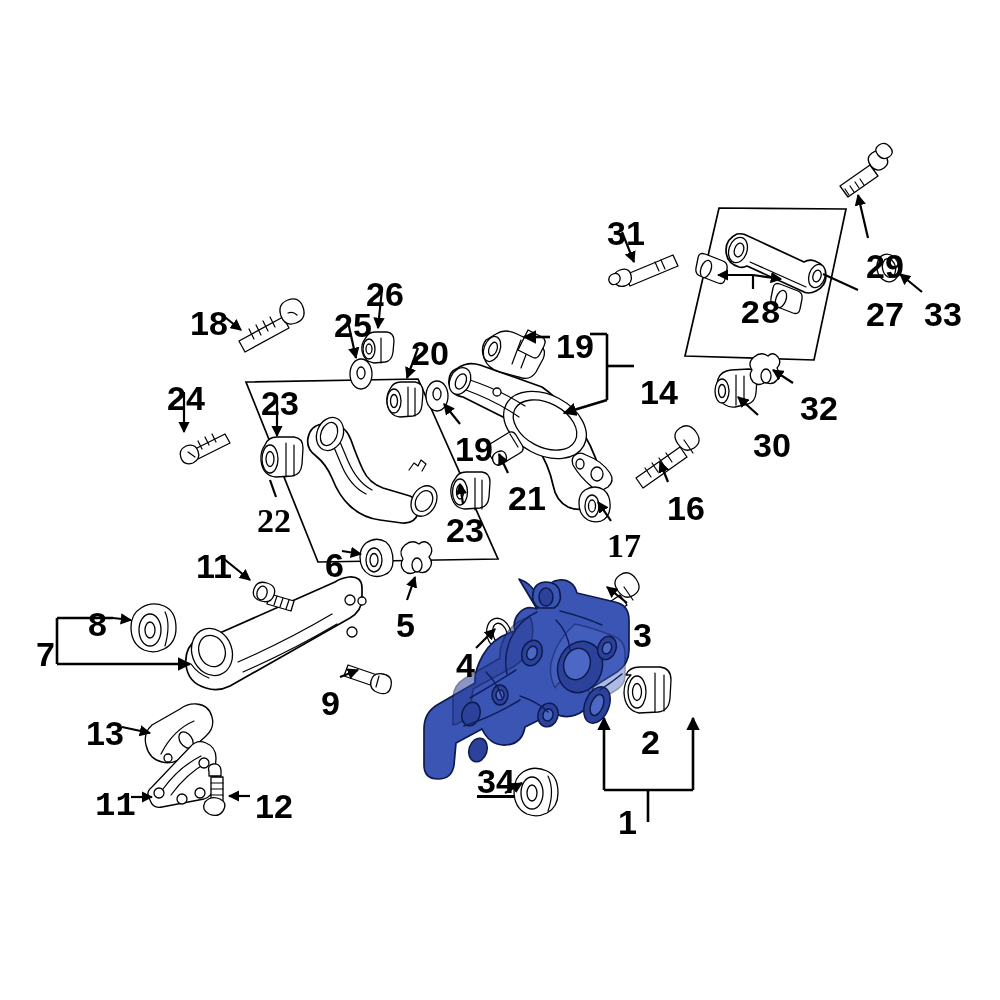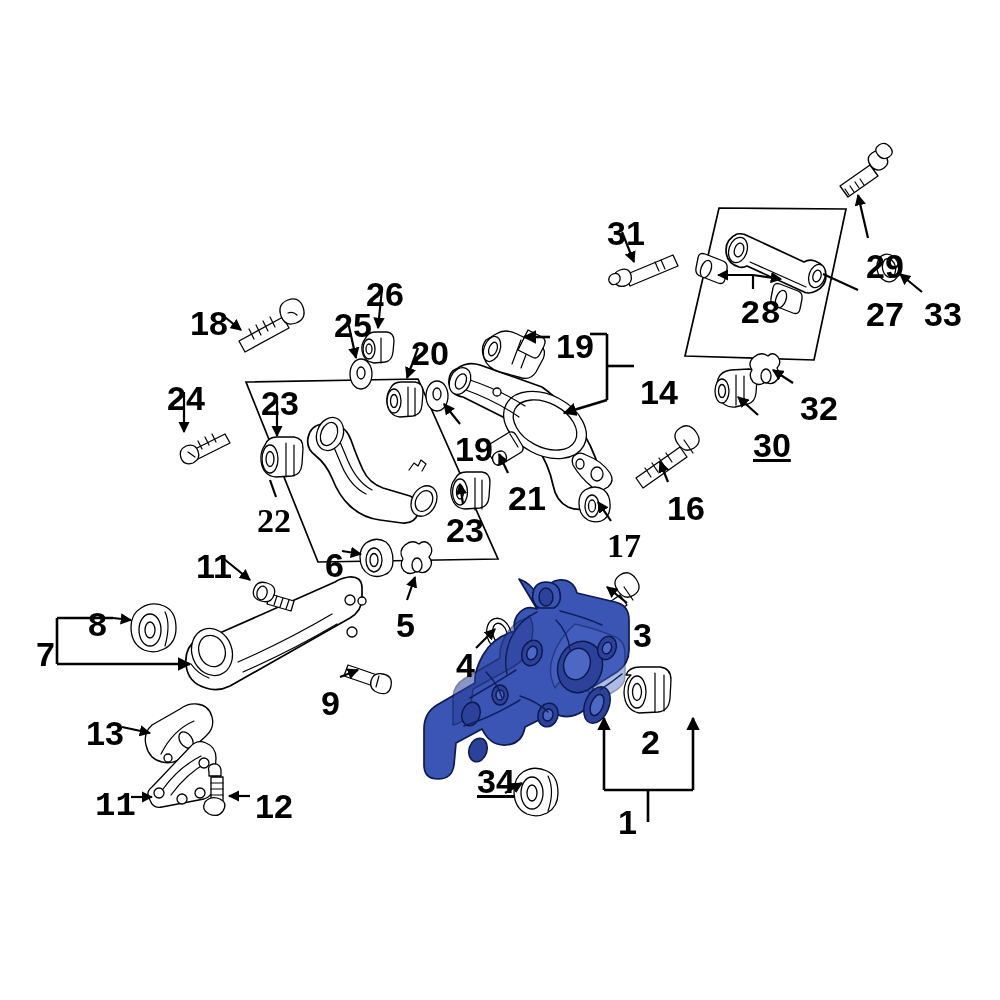--- a/index.html
+++ b/index.html
@@ -479,20 +479,20 @@
       <div class="callout-label" style="left: 508px; top: 481px;">21</div>
       <div class="callout-label" style="left: 257px; top: 504px; font-family: Liberation Serif, serif;">22</div>
       <div class="callout-label" style="left: 261px; top: 386px;">23</div>
       <div class="callout-label" style="left: 446px; top: 513px;">23</div>
       <div class="callout-label" style="left: 167px; top: 381px;">24</div>
       <div class="callout-label" style="left: 334px; top: 308px;">25</div>
       <div class="callout-label" style="left: 366px; top: 277px;">26</div>
       <div class="callout-label" style="left: 866px; top: 297px;">27</div>
       <div class="callout-label" style="left: 740px; top: 297px; font-family: Liberation Mono, monospace;">28</div>
       <div class="callout-label" style="left: 866px; top: 249px;">29</div>
-      <div class="callout-label" style="left: 753px; top: 428px; text-decoration: underline;">30</div>
+      <div class="callout-label" style="left: 753px; top: 428px;">30</div>
       <div class="callout-label" style="left: 607px; top: 216px;">31</div>
       <div class="callout-label" style="left: 800px; top: 391px;">32</div>
       <div class="callout-label" style="left: 924px; top: 297px;">33</div>
       <div class="callout-label" style="left: 477px; top: 764px; text-decoration: underline;">34</div>
     </div>
 
 </div>
 
 </body></html>

